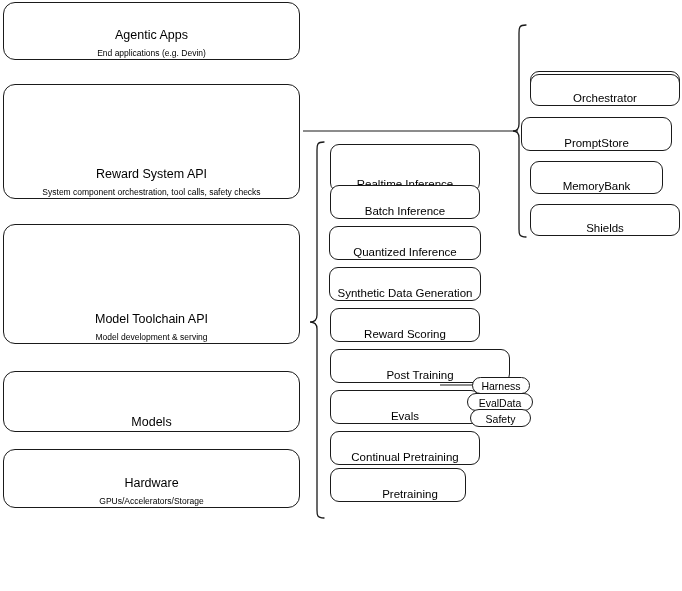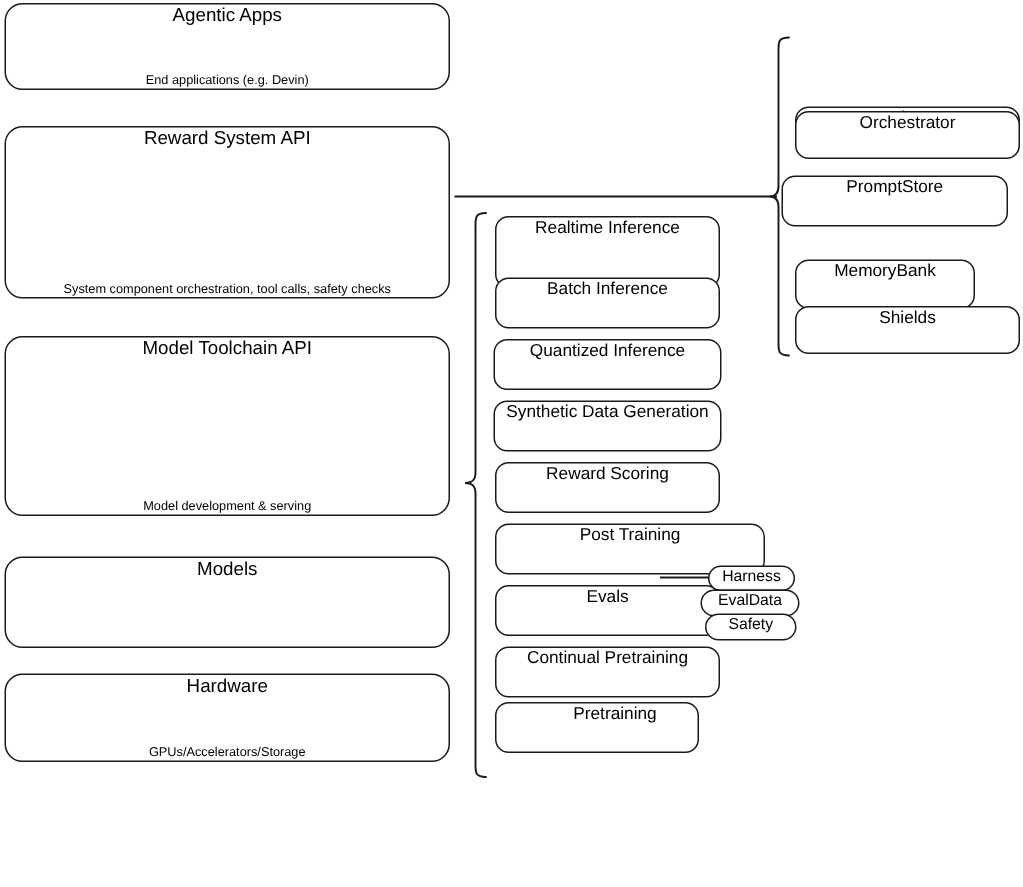--- a/index.html
+++ b/index.html
@@ -23,21 +23,21 @@
     height: 591px;
   }
   .node {
     position: absolute;
     box-sizing: border-box;
     border: 1.2px solid #1a1a1a;
     background: #ffffff;
     display: flex;
     flex-direction: column;
     align-items: center;
-    justify-content: space-between;
+    justify-content: flex-end;
     text-align: center;
     line-height: 1.25;
   }
   
   .layer {
     border-radius: 12px;
   }
   .layer .title {
     font-size: 12.5px;
     color: #000;
@@ -187,21 +187,21 @@
   </div>
 
   <div class="node capsule" style="left:530px; top:74px; width:150px; height:32px;">
     <div class="title">Orchestrator</div>
   </div>
 
   <div class="node capsule" style="left:521px; top:117px; width:151px; height:34px;">
     <div class="title">PromptStore</div>
   </div>
 
-  <div class="node capsule" style="left:530px; top:161px; width:120px; height:33px;margin-top:12px;">
+  <div class="node capsule" style="left:530px; top:161px; width:133px; height:33px;">
     <div class="title">MemoryBank</div>
   </div>
 
   <div class="node capsule" style="left:530px; top:204px; width:150px; height:32px;">
     <div class="title">Shields</div>
   </div>
 
 </div>
 
 </body></html>

